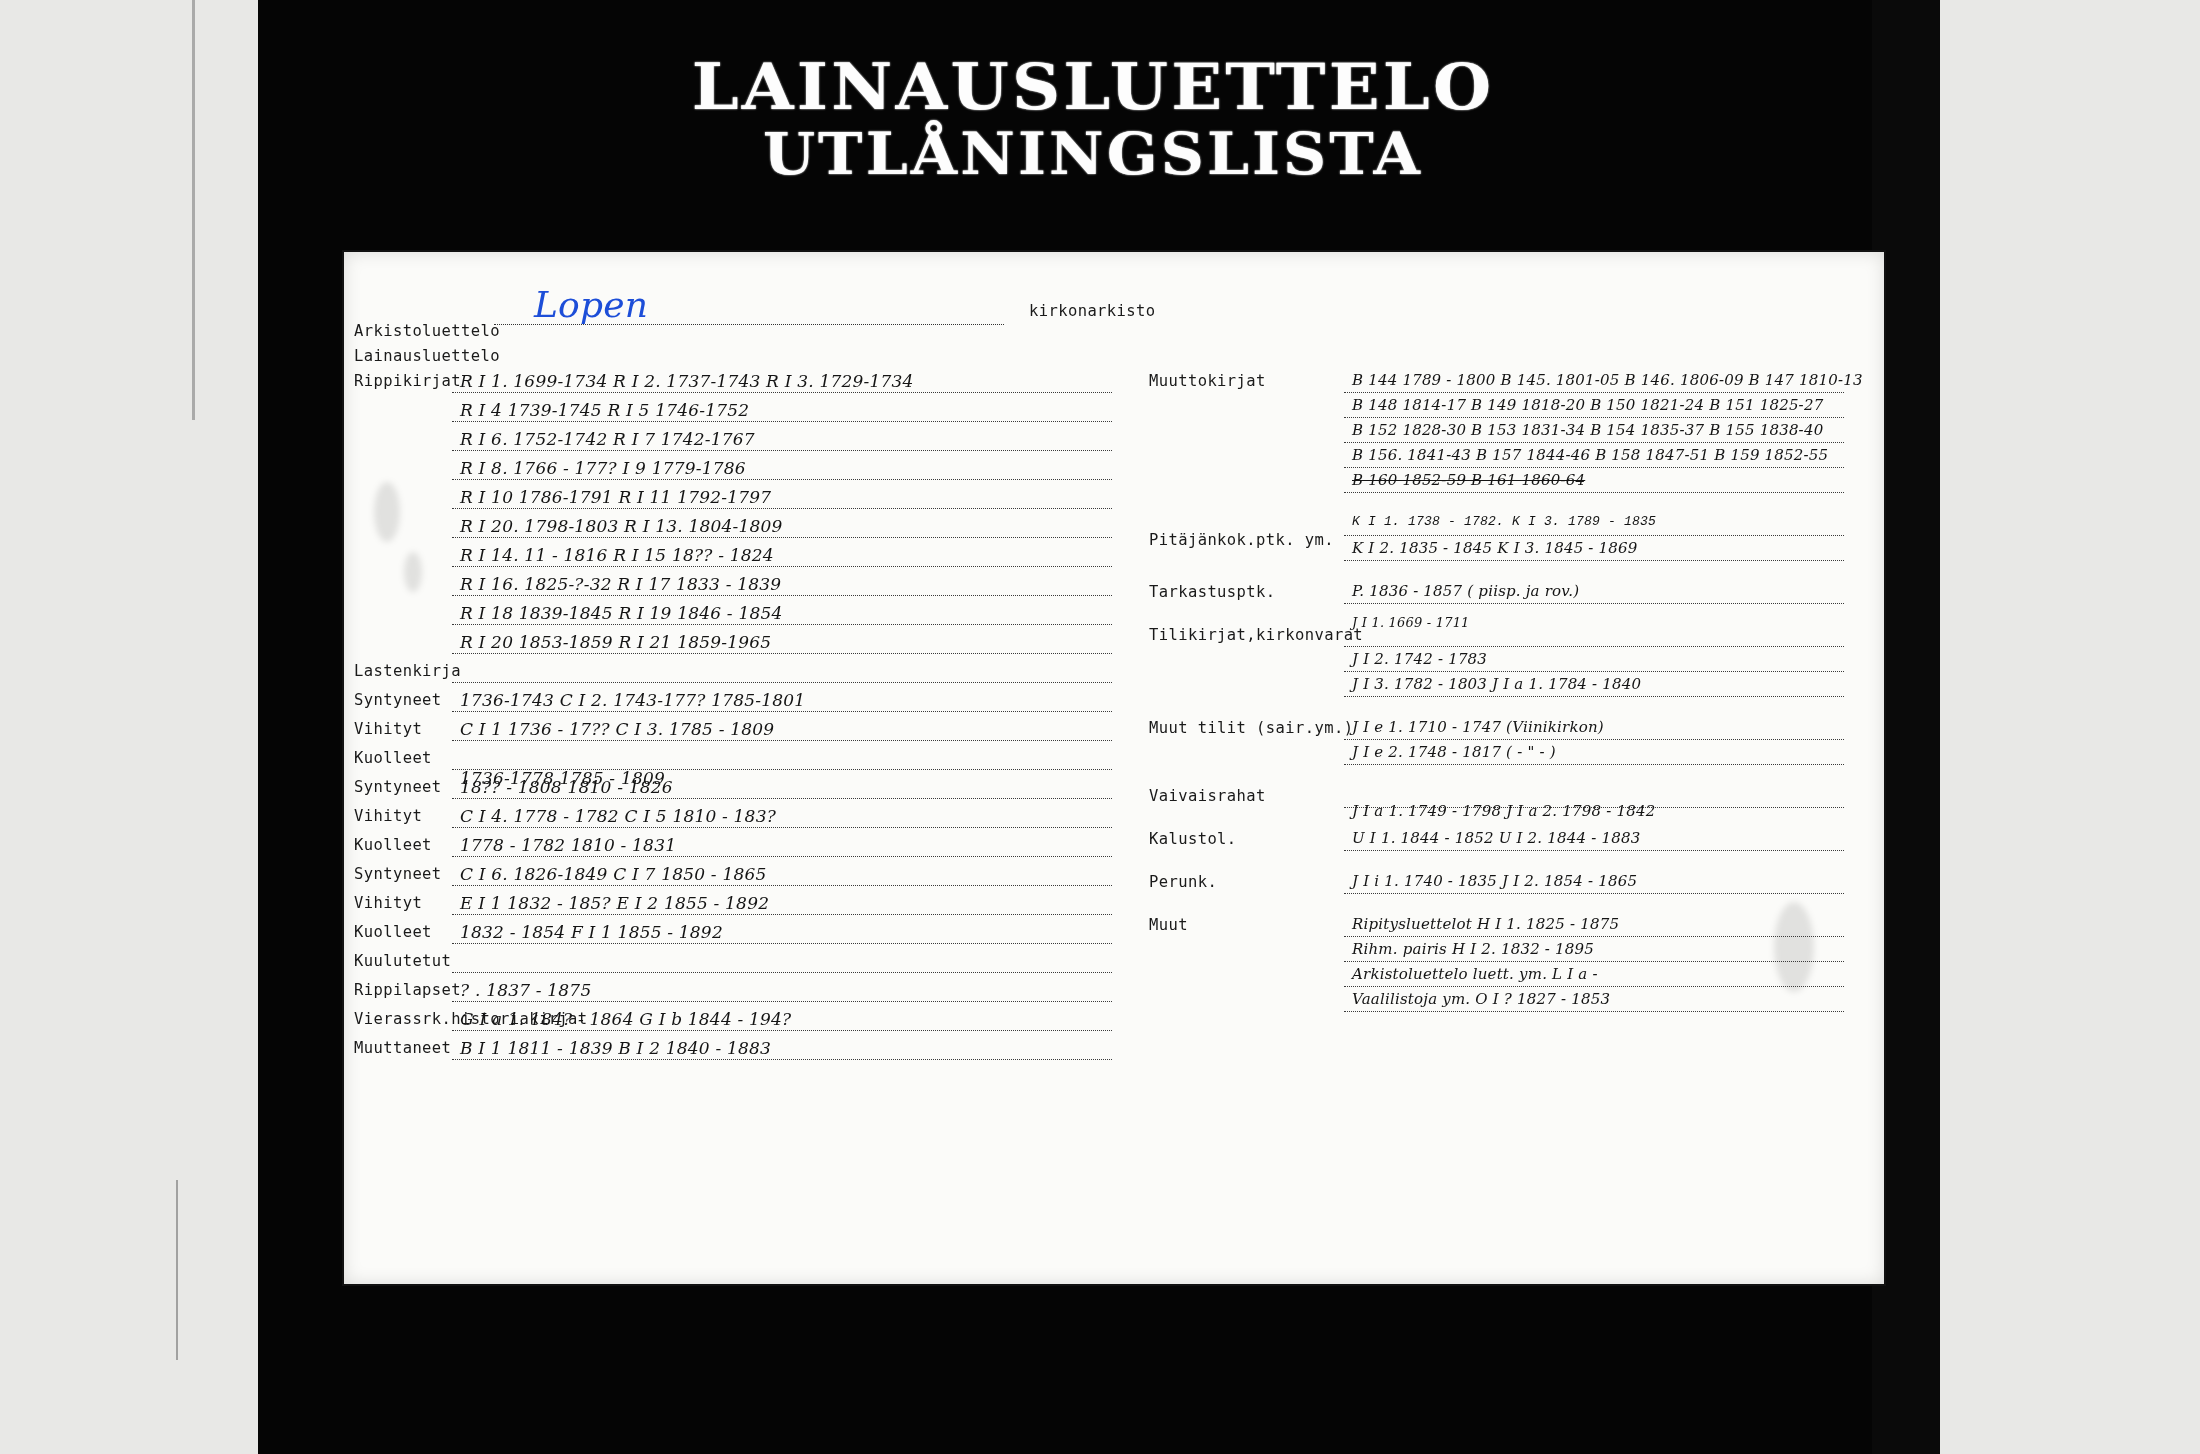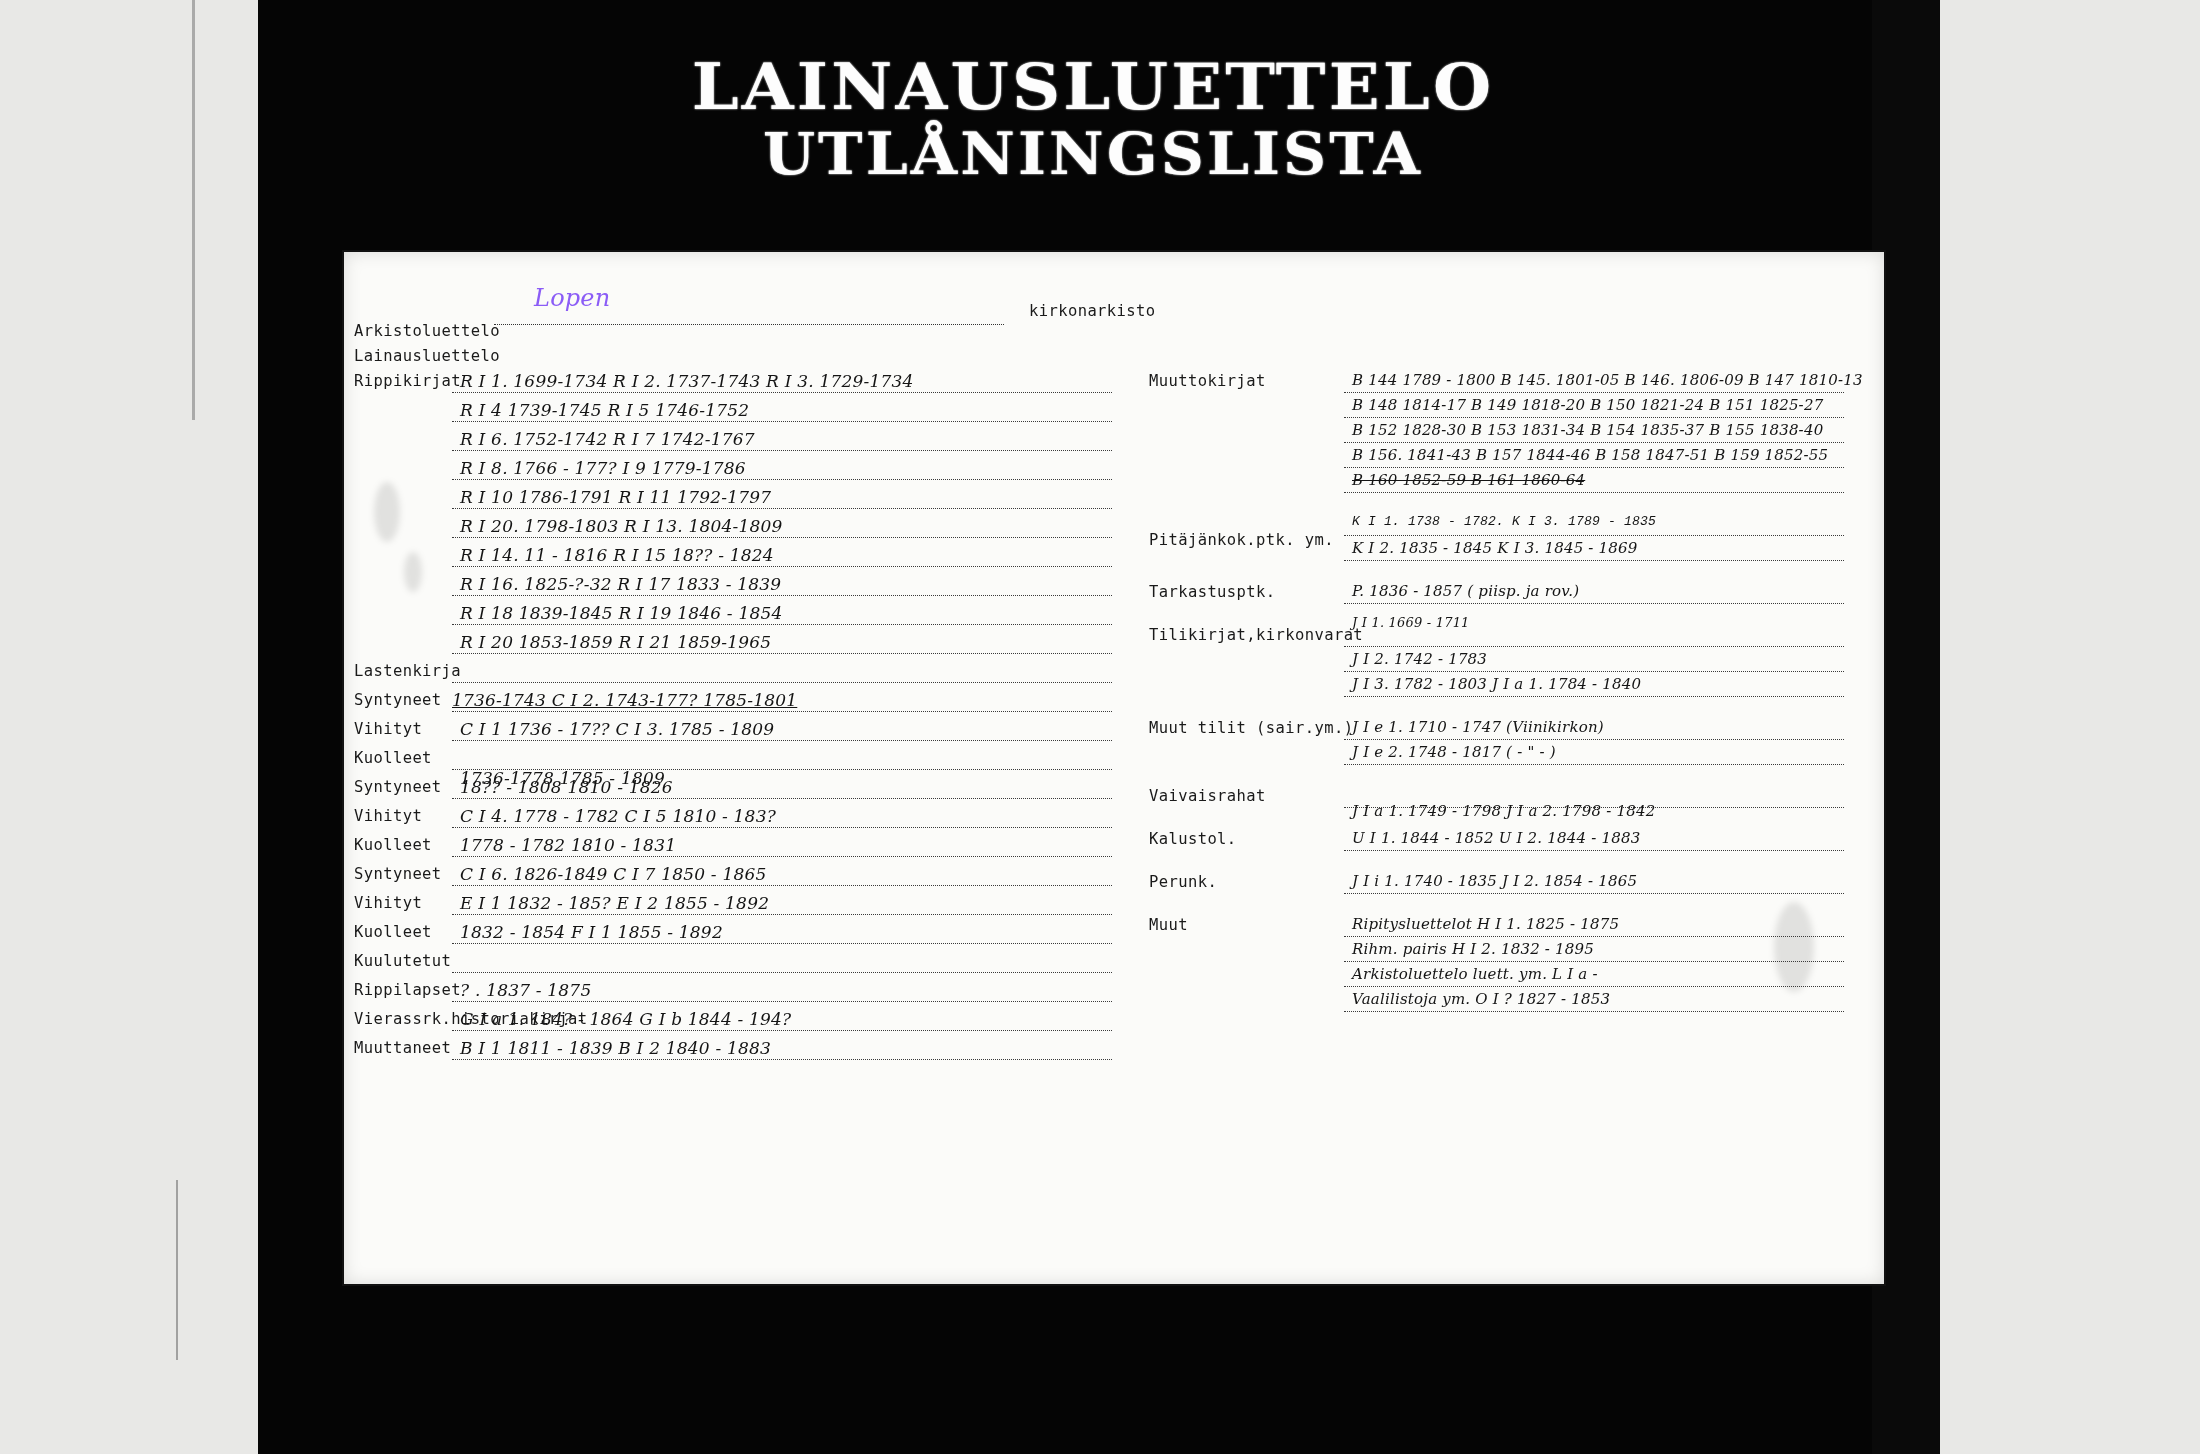--- a/index.html
+++ b/index.html
@@ -118,22 +118,22 @@
   #archive-title-row {
     position: absolute;
     left: 40px; top: 30px;
     width: 740px;
   }
   #archive-name {
     position: absolute;
     left: 150px; top: 2px;
     font-family: "DejaVu Serif", serif;
     font-style: italic;
-    font-size: 24px;
-    color: #8b5cf6;
+    font-size: 36px;
+    color: #1d4ed8;
   }
   #archive-dots {
     position: absolute;
     left: 110px; top: 42px;
     width: 510px;
     border-bottom: 1.5px dotted #333;
   }
   #archive-kind {
     position: absolute;
     left: 645px; top: 20px;
@@ -214,21 +214,21 @@
         <div class="row-dots" style="left: 108px; top: 343px; width: 660px;"></div>
         <div class="hand entry" style="left: 116px; top: 322px;">R I 16. 1825-?-32       R I 17  1833 - 1839</div>
         <div class="row-dots" style="left: 108px; top: 372px; width: 660px;"></div>
         <div class="hand entry" style="left: 116px; top: 351px;">R I 18  1839-1845       R I 19  1846 - 1854</div>
         <div class="row-dots" style="left: 108px; top: 401px; width: 660px;"></div>
         <div class="hand entry" style="left: 116px; top: 380px;">R I 20  1853-1859       R I 21  1859-1965</div>
         <div class="printed" style="position: absolute; left: 10px; top: 410px;">Lastenkirja</div>
         <div class="row-dots" style="left: 108px; top: 430px; width: 660px;"></div>
         <div class="printed" style="position: absolute; left: 10px; top: 439px;">Syntyneet</div>
         <div class="row-dots" style="left: 108px; top: 459px; width: 660px;"></div>
-        <div class="hand entry" style="left: 108px; top: 438px; text-decoration: underline;">1736-1743  C I 2. 1743-177?          1785-1801</div>
+        <div class="hand entry" style="left: 116px; top: 438px;">1736-1743  C I 2. 1743-177?          1785-1801</div>
         <div class="printed" style="position: absolute; left: 10px; top: 468px;">Vihityt</div>
         <div class="row-dots" style="left: 108px; top: 488px; width: 660px;"></div>
         <div class="hand entry" style="left: 116px; top: 467px;">C I 1  1736 - 17??                     C I 3. 1785 - 1809</div>
         <div class="printed" style="position: absolute; left: 10px; top: 497px;">Kuolleet</div>
         <div class="row-dots" style="left: 108px; top: 517px; width: 660px;"></div>
         <div class="hand entry" style="left: 116px; top: 516px;">1736-1778                                1785 - 1809</div>
         <div class="printed" style="position: absolute; left: 10px; top: 526px;">Syntyneet</div>
         <div class="row-dots" style="left: 108px; top: 546px; width: 660px;"></div>
         <div class="hand entry" style="left: 116px; top: 525px;">18?? - 1808                      1810 - 1826</div>
         <div class="printed" style="position: absolute; left: 10px; top: 555px;">Vihityt</div>

